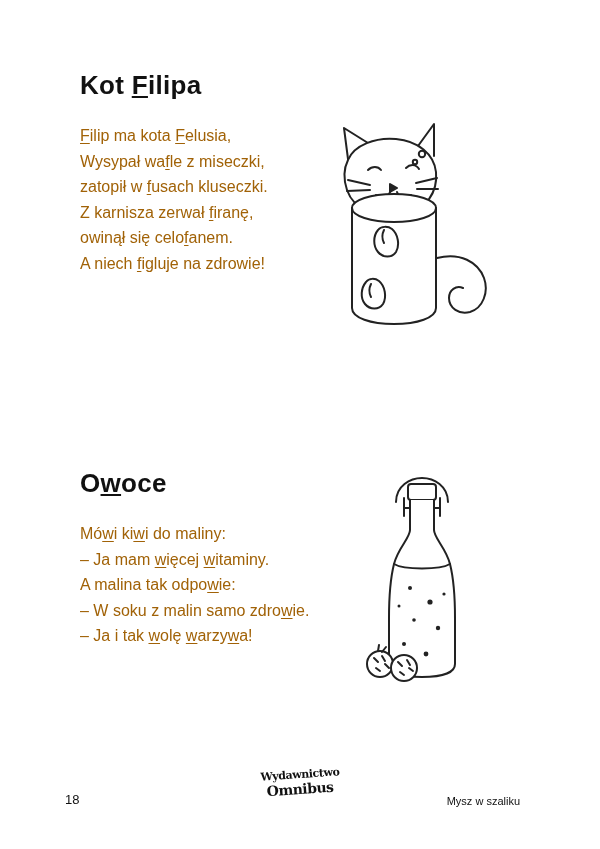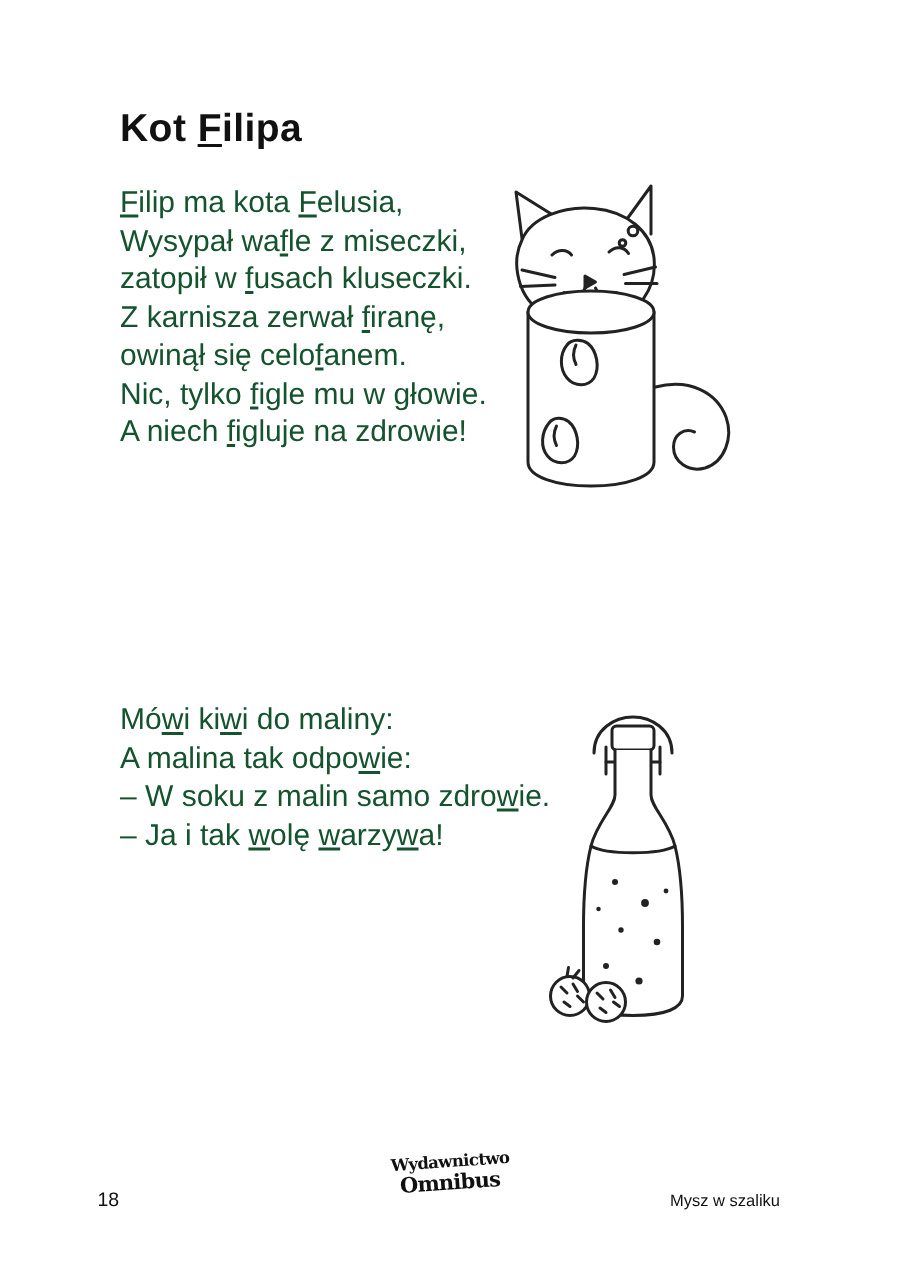--- a/index.html
+++ b/index.html
@@ -32,23 +32,23 @@
     letter-spacing: 0.3px;
     color: #111;
     margin: 0 0 22px 0;
     white-space: nowrap;
   }
   .poem-title u {
     text-decoration: underline;
     text-underline-offset: 2px;
   }
   .poem-lines {
-    font-size: 20px;
+    font-size: 16px;
     line-height: 25.5px;
-    color: #14532d;
+    color: #a16207;
   }
   .poem-lines .ln {
     white-space: nowrap;
   }
   .poem-lines u {
     text-decoration: underline;
     text-underline-offset: 2px;
   }
 
   #poem-kot { left: 80px; top: 70px; width: 250px; }
@@ -118,21 +118,20 @@
 <div class="page">
 
   <section class="poem" id="poem-kot">
     <h1 class="poem-title"><span>Kot </span><u>F</u><span>ilipa</span></h1>
     <div class="poem-lines">
         <div class="ln"><u>F</u><span>ilip ma kota </span><u>F</u><span>elusia,</span></div>
         <div class="ln"><span>Wysypał wa</span><u>f</u><span>le z miseczki,</span></div>
         <div class="ln"><span>zatopił w </span><u>f</u><span>usach kluseczki.</span></div>
         <div class="ln"><span>Z karnisza zerwał </span><u>f</u><span>iranę,</span></div>
         <div class="ln"><span>owinął się celo</span><u>f</u><span>anem.</span></div>
-        <div class="ln"><span>Nic, tylko </span><u>f</u><span>igle mu w głowie.</span></div>
         <div class="ln"><span>A niech </span><u>f</u><span>igluje na zdrowie!</span></div>
       </div>
   </section>
 
   <div class="illus" id="illus-cat">
     <svg width="205" height="230" viewBox="0 0 205 230" fill="none" xmlns="http://www.w3.org/2000/svg">
       <g stroke="#222" stroke-width="2" stroke-linecap="round" stroke-linejoin="round" fill="#fff">
 
         <path d="M30 47 L26 16 L50 31"></path>
         <path d="M100 34 L116 12 L116 44"></path>
@@ -163,22 +162,24 @@
 
         <path d="M48 170 C43 176 42 186 47 192 C52 198 61 198 65 192 C69 185 67 174 61 169 C57 166 51 166 48 170 Z"></path>
         <path d="M53 172 C51 176 51 181 53 185"></path>
 
         <path d="M119 146 C142 140 160 150 166 166 C171 180 165 196 152 200 C141 203 131 196 131 186 C131 178 138 173 145 176"></path>
       </g>
     </svg>
   </div>
 
   <section class="poem" id="poem-owoce">
+    <h1 class="poem-title"><span>O</span><u>w</u><span>oce</span></h1>
     <div class="poem-lines">
         <div class="ln"><span>Mó</span><u>w</u><span>i ki</span><u>w</u><span>i do maliny:</span></div>
+        <div class="ln"><span>– Ja mam </span><u>w</u><span>ięcej </span><u>w</u><span>itaminy.</span></div>
         <div class="ln"><span>A malina tak odpo</span><u>w</u><span>ie:</span></div>
         <div class="ln"><span>– W soku z malin samo zdro</span><u>w</u><span>ie.</span></div>
         <div class="ln"><span>– Ja i tak </span><u>w</u><span>olę </span><u>w</u><span>arzy</span><u>w</u><span>a!</span></div>
       </div>
   </section>
 
   <div class="illus" id="illus-bottle">
     <svg width="140" height="220" viewBox="0 0 140 220" fill="none" xmlns="http://www.w3.org/2000/svg">
       <g stroke="#222" stroke-width="2" stroke-linecap="round" stroke-linejoin="round" fill="#fff">
 

